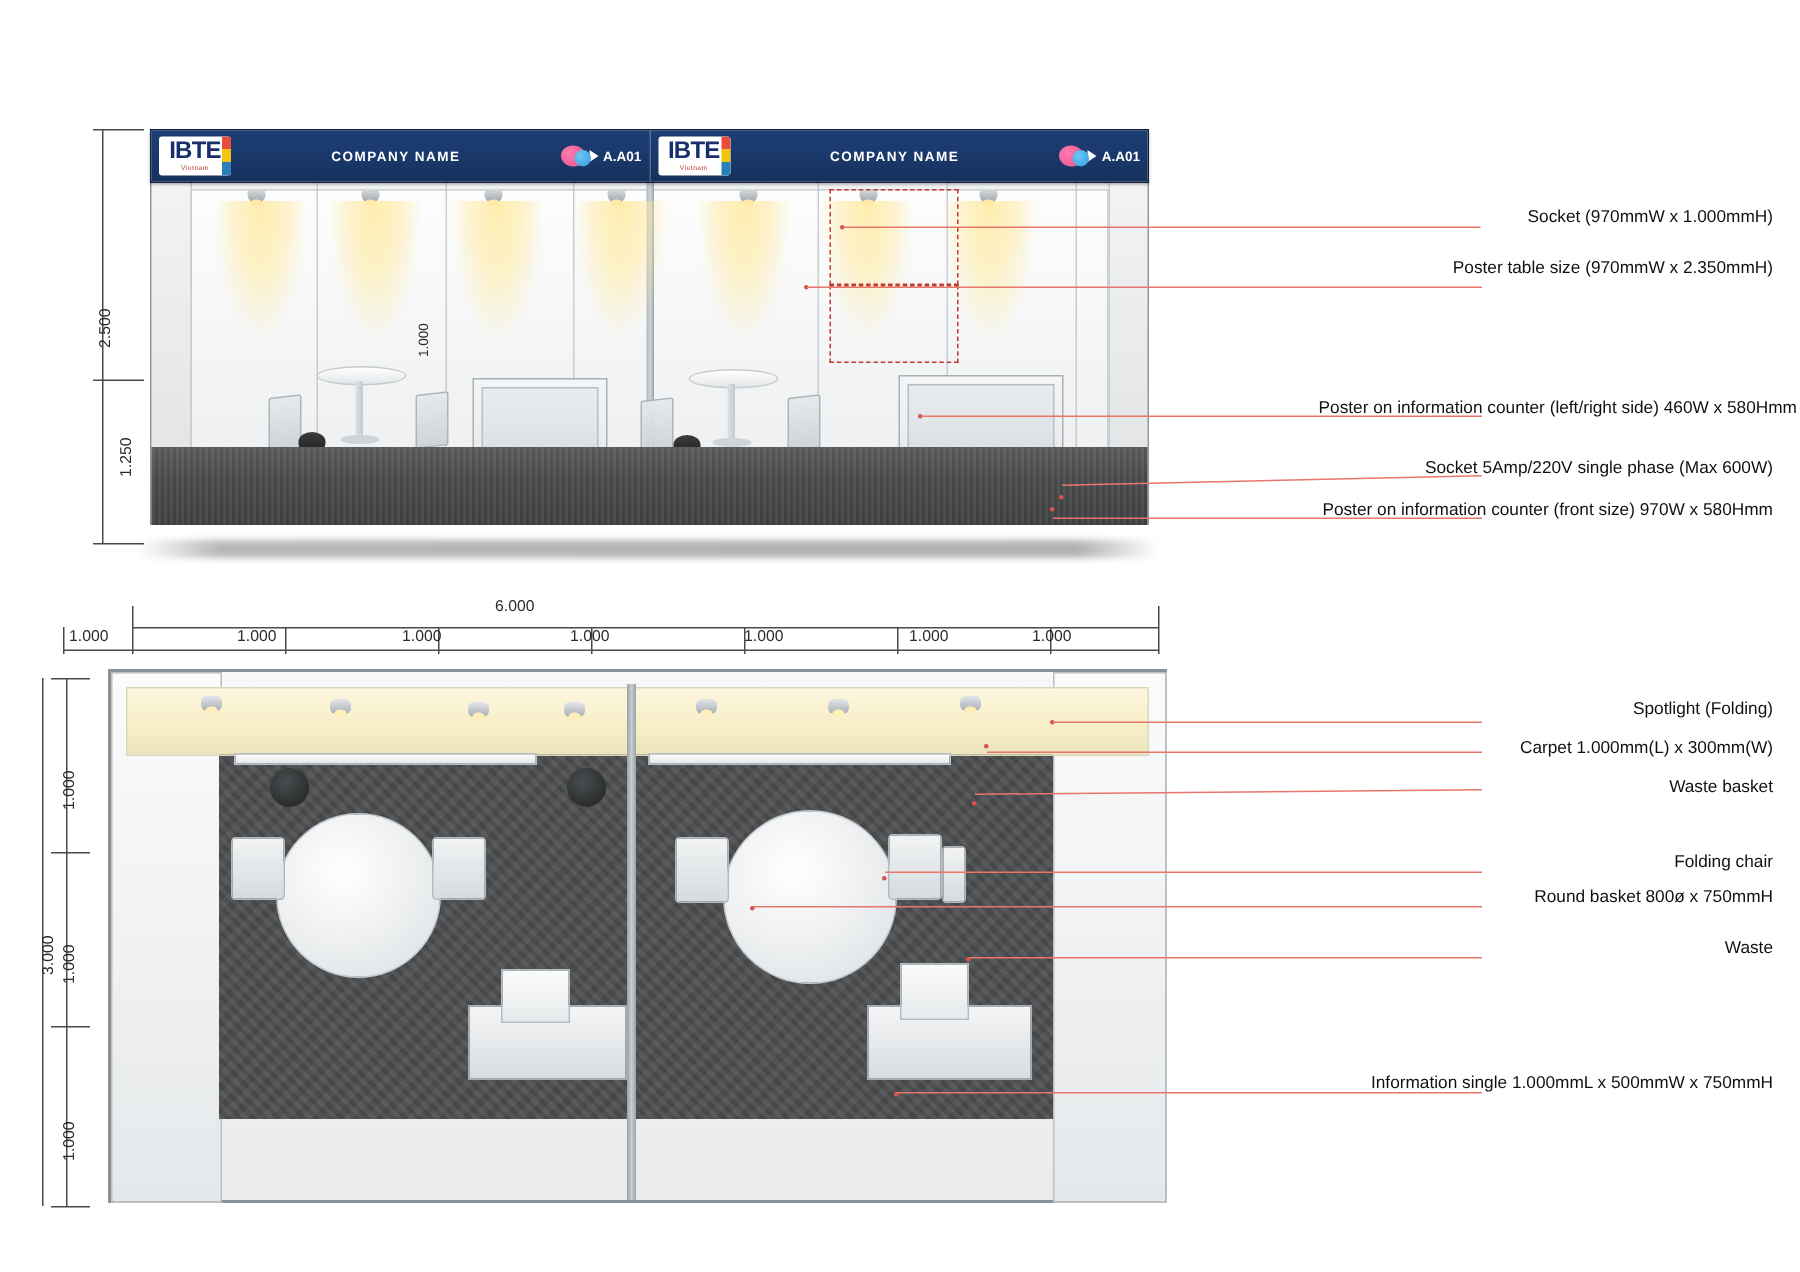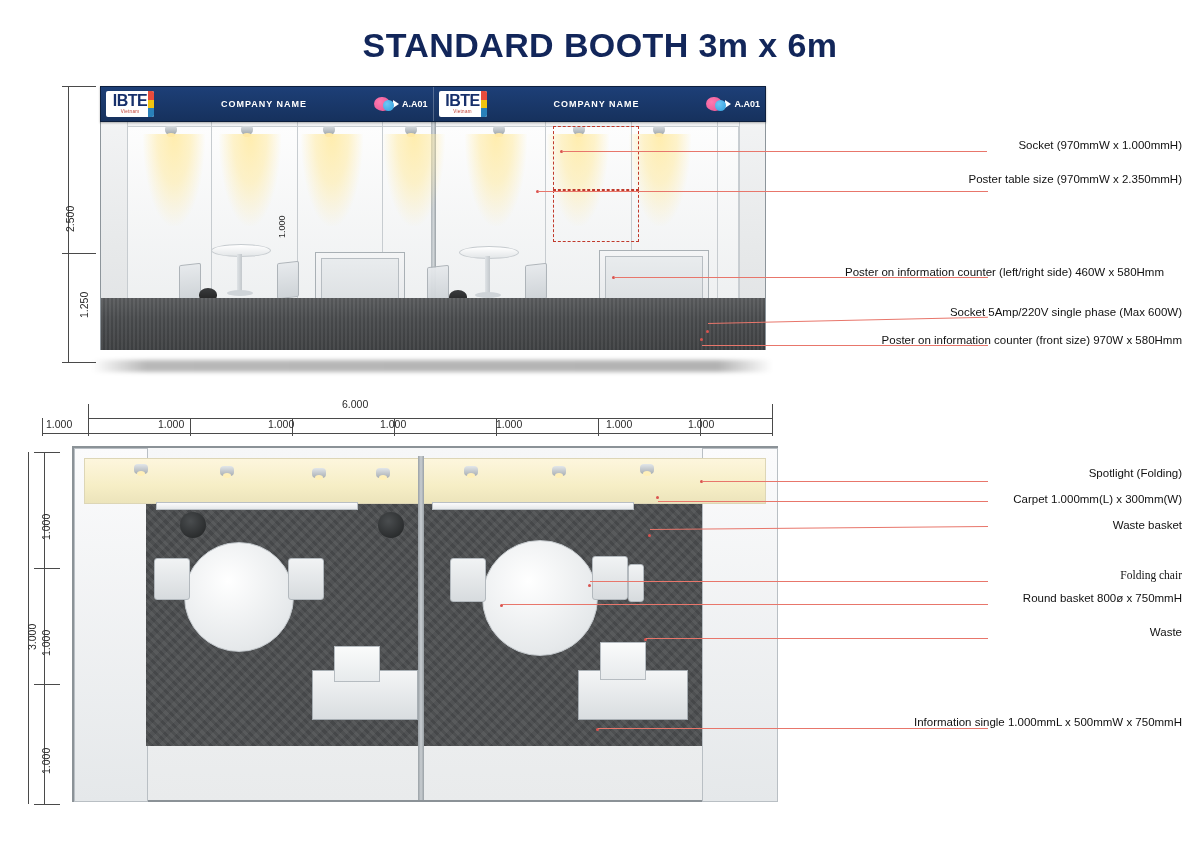--- a/index.html
+++ b/index.html
@@ -188,21 +188,20 @@
     position:absolute;width:26px;height:26px;border-radius:50%;
     background:radial-gradient(circle at 40% 35%,#4a4d4f,#1e2021);
   }
   .plan-divider{position:absolute;background:linear-gradient(90deg,#9aa1a6,#c8cdd1,#9aa1a6);}
 </style>
 </head>
 <body>
 
 <div class="root">
 
-  <div class="title">STANDARD BOOTH 3m x 6m</div>
 
   <div class="elev">
 
     <div class="elev-floorshadow"></div>
 
     <div class="shell">
       <div class="shell-back"></div>
 
       <div class="panel-line" style="left:26px;"></div>
       <div class="panel-line" style="left:110px;"></div>
@@ -302,21 +301,21 @@
   <div class="leaderdot" style="left:560px;top:150px;"></div>
   <div class="leader" style="left:562px;top:151px;width:425px;"></div>
   <div class="callout" style="right:18px;top:139px;">Socket (970mmW x 1.000mmH)</div>
 
   <div class="leaderdot" style="left:536px;top:190px;"></div>
   <div class="leader" style="left:538px;top:191px;width:450px;"></div>
   <div class="callout" style="right:18px;top:173px;">Poster table size (970mmW x 2.350mmH)</div>
 
   <div class="leaderdot" style="left:612px;top:276px;"></div>
   <div class="leader" style="left:614px;top:277px;width:374px;"></div>
-  <div class="callout" style="right:36px;top:266px;padding-left:32px;">Poster on information counter (left/right side) 460W x 580Hmm</div>
+  <div class="callout" style="right:2px;top:266px;padding-left:32px;">Poster on information counter (left/right side) 460W x 580Hmm</div>
 
   <div class="leaderdot" style="left:706px;top:330px;"></div>
   <div class="leader" style="left:708px;top:323px;width:280px;transform:rotate(-1.3deg);"></div>
   <div class="callout" style="right:18px;top:306px;">Socket 5Amp/220V single phase (Max 600W)</div>
 
   <div class="leaderdot" style="left:700px;top:338px;"></div>
   <div class="leader" style="left:702px;top:345px;width:286px;"></div>
   <div class="callout" style="right:18px;top:334px;">Poster on information counter (front size) 970W x 580Hmm</div>
 
   <div class="tickline" style="left:88px;top:418px;width:684px;height:1px;"></div>
@@ -324,21 +323,21 @@
   <div class="tickline" style="left:88px;top:404px;width:1px;height:32px;"></div>
   <div class="tickline" style="left:42px;top:418px;width:1px;height:18px;"></div>
   <div class="tickline" style="left:190px;top:418px;width:1px;height:18px;"></div>
   <div class="tickline" style="left:292px;top:418px;width:1px;height:18px;"></div>
   <div class="tickline" style="left:394px;top:418px;width:1px;height:18px;"></div>
   <div class="tickline" style="left:496px;top:418px;width:1px;height:18px;"></div>
   <div class="tickline" style="left:598px;top:418px;width:1px;height:18px;"></div>
   <div class="tickline" style="left:700px;top:418px;width:1px;height:18px;"></div>
   <div class="tickline" style="left:772px;top:404px;width:1px;height:32px;"></div>
 
-  <div class="dimtext" style="left:330px;top:398px;margin-left:12px;">6.000</div>
+  <div class="dimtext" style="left:330px;top:398px;">6.000</div>
   <div class="dimtext" style="left:46px;top:418px;">1.000</div>
   <div class="dimtext" style="left:158px;top:418px;">1.000</div>
   <div class="dimtext" style="left:268px;top:418px;">1.000</div>
   <div class="dimtext" style="left:380px;top:418px;">1.000</div>
   <div class="dimtext" style="left:496px;top:418px;">1.000</div>
   <div class="dimtext" style="left:606px;top:418px;">1.000</div>
   <div class="dimtext" style="left:688px;top:418px;">1.000</div>
 
   <div class="plan">
     <div class="plan-frame"></div>
@@ -397,21 +396,21 @@
   <div class="leaderdot" style="left:656px;top:496px;"></div>
   <div class="leader" style="left:658px;top:501px;width:330px;"></div>
   <div class="callout" style="right:18px;top:493px;">Carpet 1.000mm(L) x 300mm(W)</div>
 
   <div class="leaderdot" style="left:648px;top:534px;"></div>
   <div class="leader" style="left:650px;top:529px;width:338px;transform:rotate(-.5deg);"></div>
   <div class="callout" style="right:18px;top:519px;">Waste basket</div>
 
   <div class="leaderdot" style="left:588px;top:584px;"></div>
   <div class="leader" style="left:590px;top:581px;width:398px;"></div>
-  <div class="callout" style="right:18px;top:569px;font-family:Liberation Serif, serif;">Folding chair</div>
+  <div class="callout" style="right:18px;top:569px;">Folding chair</div>
 
   <div class="leaderdot" style="left:500px;top:604px;"></div>
   <div class="leader" style="left:502px;top:604px;width:486px;"></div>
   <div class="callout" style="right:18px;top:592px;">Round basket 800ø x 750mmH</div>
 
   <div class="leaderdot" style="left:644px;top:638px;"></div>
   <div class="leader" style="left:646px;top:638px;width:342px;"></div>
   <div class="callout" style="right:18px;top:626px;">Waste</div>
 
   <div class="leaderdot" style="left:596px;top:728px;"></div>

